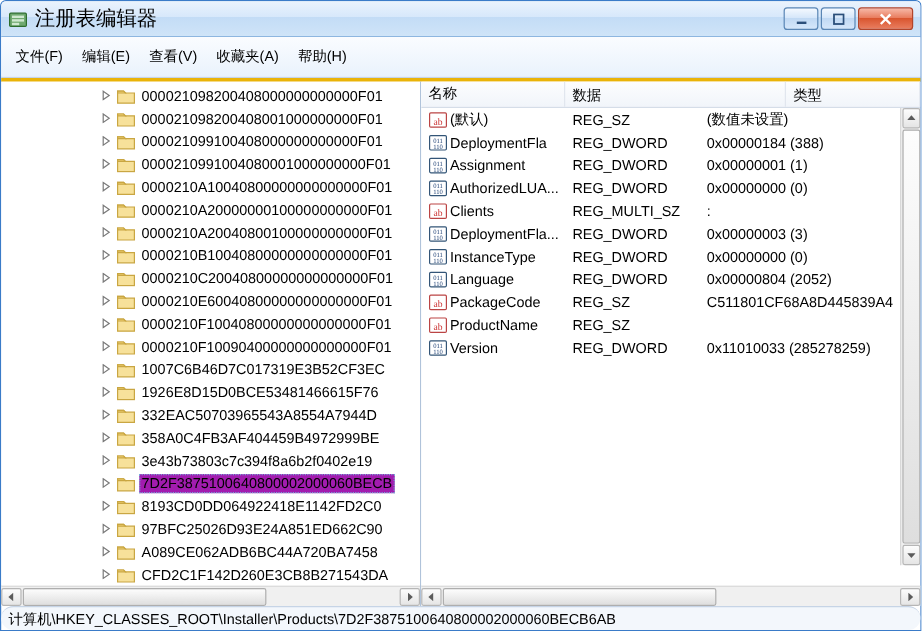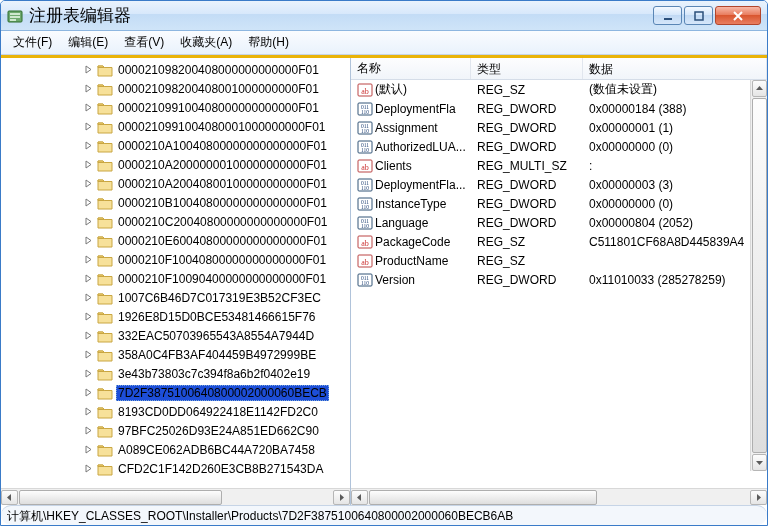--- a/index.html
+++ b/index.html
@@ -10,38 +10,38 @@
   .window { width: 768px; height: 526px; border: 1px solid #3a7bc8; border-radius: 5px 5px 0 0; display: flex; flex-direction: column; background: #fff; }
   .titlebar { height: 30px; background: linear-gradient(#eaf3fd, #d7e8fb 45%, #c3dcf6 46%, #cfe4f8); display: flex; align-items: center; padding: 0 6px 0 6px; border-bottom: 1px solid #8db6e0; border-radius: 4px 4px 0 0; }
   .titlebar .app-icon { width: 16px; height: 16px; margin-right: 6px; display: inline-block; }
   .titlebar .title { flex: 1; color: #000; font-size: 17px; }
   .winbtns { display: flex; gap: 2px; }
   .winbtn { width: 29px; height: 19px; border: 1px solid #5a86b5; border-radius: 3px; background: linear-gradient(#f4f9ff, #d6e7fa 45%, #bfd8f3 46%, #d6e7fa); display: flex; align-items: center; justify-content: center; cursor: pointer; }
   .winbtn.close { width: 46px; background: linear-gradient(#f7b9a8, #e97e60 45%, #d8532c 46%, #e97e60); border-color: #b2452b; }
   .winbtn svg { display: block; }
 
   
-  .menubar { height: 24px; background: linear-gradient(#fafcff, #e9f2fc); display: flex; align-items: center; padding: 0 4px; border-bottom: 1px solid #c6d4e6; }
+  .menubar { height: 34px; background: linear-gradient(#fafcff, #e9f2fc); display: flex; align-items: center; padding: 0 4px; border-bottom: 1px solid #c6d4e6; }
   .menu-item { padding: 2px 8px; cursor: default; }
 
   
   .client { flex: 1; display: flex; border-top: 3px solid #eab308; min-height: 0; }
   .pane { display: flex; flex-direction: column; min-width: 0; min-height: 0; }
   .pane.left { width: 350px; border-right: 1px solid #b0c3da; }
   .pane.right { flex: 1; }
   .scrollwrap { flex: 1; overflow: hidden; position: relative; }
 
   
   .tree { padding: 2px 0 0 10px; white-space: nowrap; overflow: hidden; height: 100%; background: #fff; }
   .tree-row { display: flex; align-items: center; height: 19px; padding-left: 72px; }
   .expander { width: 11px; height: 11px; margin-right: 3px; display: inline-flex; align-items: center; justify-content: center; cursor: pointer; }
   .expander svg { display: block; }
   .folder-icon { width: 16px; height: 14px; margin-right: 3px; display: inline-block; }
   .tree-label { padding: 1px 2px; }
-  .tree-row.selected .tree-label { background: #1d4ed8; border: 1px dotted #7aa7d8; padding: 0 1px; }
+  .tree-row.selected .tree-label { background: #a21caf; border: 1px dotted #7aa7d8; padding: 0 1px; }
 
   
   .list { display: flex; flex-direction: column; height: 100%; background: #fff; }
   .list-header { display: flex; height: 22px; background: linear-gradient(#fdfdfe, #f1f5fa); border-bottom: 1px solid #d5dde8; font-size: 12px; }
   .list-header .col { padding: 3px 6px; border-right: 1px solid #e1e6ee; }
   .list-body { flex: 1; overflow: hidden; }
   .list-row { display: flex; align-items: center; height: 19px; }
   .list-row .cell { padding: 0 6px; overflow: hidden; text-overflow: ellipsis; white-space: nowrap; }
   .val-icon { width: 16px; height: 16px; margin-right: 2px; display: inline-block; vertical-align: middle; }
   .col.name, .cell.name { width: 120px; display: flex; align-items: center; }
@@ -390,22 +390,22 @@
             </svg>
           </div>
       </div>
     </div>
 
     <div class="pane right">
       <div class="scrollwrap">
         <div class="list">
           <div class="list-header">
             <div class="col name">名称</div>
+            <div class="col data">数据</div>
             <div class="col type">类型</div>
-            <div class="col data">数据</div>
           </div>
           <div class="list-body" id="list-body">
               <div class="list-row">
                 <div class="cell name">
                   <span class="val-icon"><svg width="16" height="16" viewBox="0 0 16 16">
                       <rect x="1" y="2" width="14" height="12" rx="1" fill="#fff" stroke="#b44"></rect>
                       <text x="8" y="12" font-size="8" text-anchor="middle" fill="#c33" font-family="Tahoma">ab</text>
                     </svg></span>
                   <span>(默认)</span>
                 </div>

